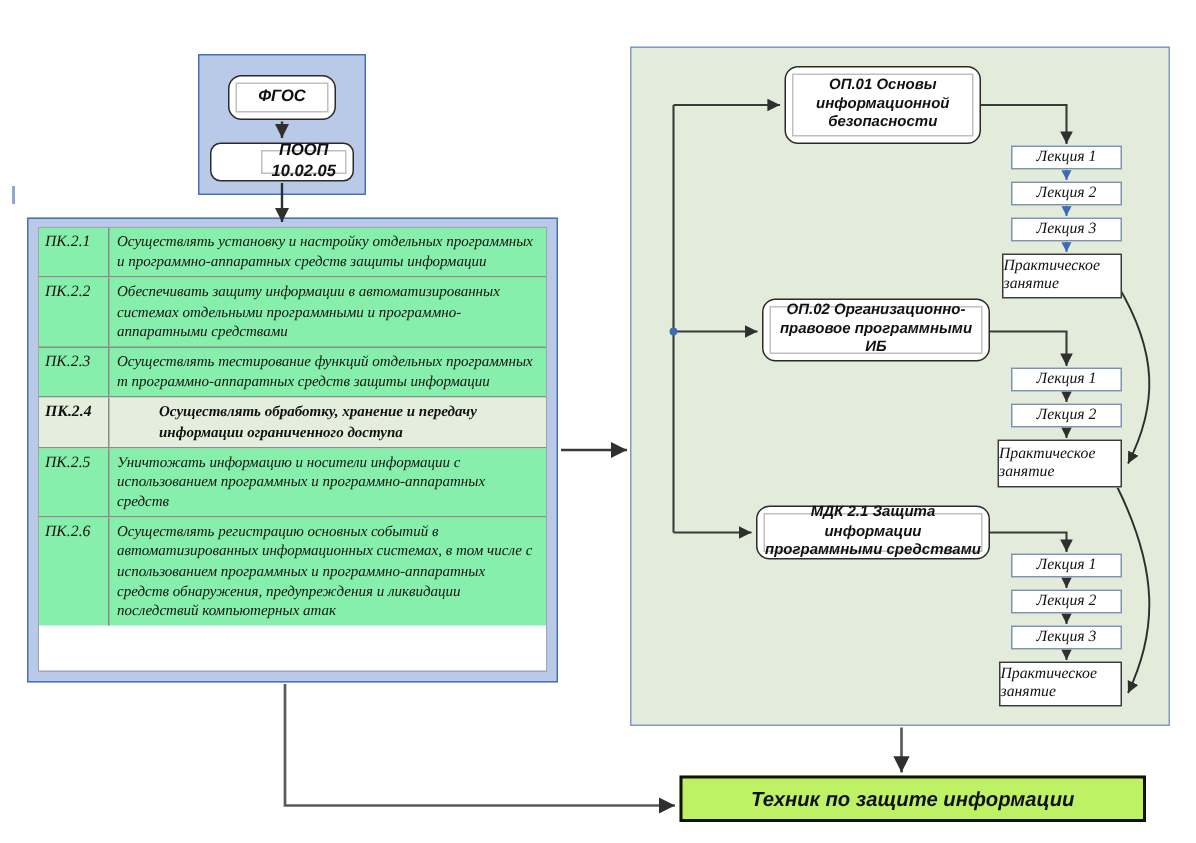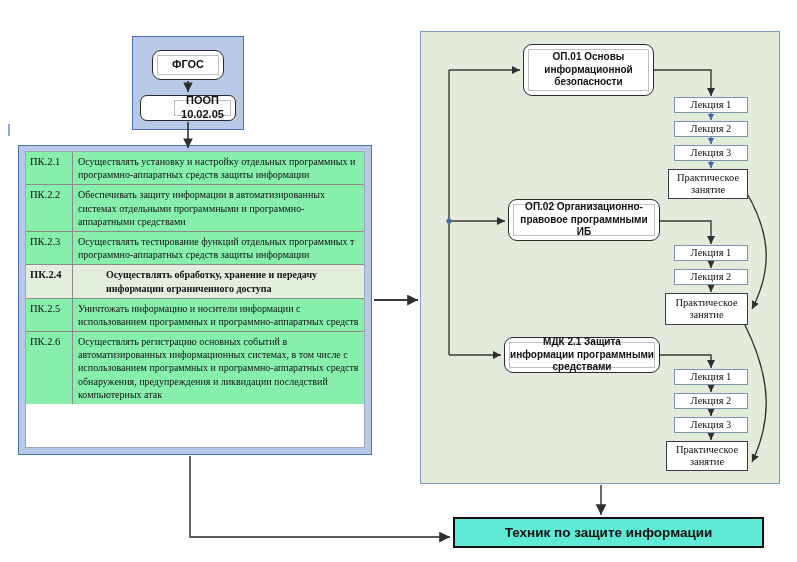--- a/index.html
+++ b/index.html
@@ -6,21 +6,21 @@
   html, body {
     margin: 0; padding: 0;
     background: #ffffff;
   }
   body {
     width: 797px; height: 562px;
     position: relative;
     font-family: "Liberation Sans", sans-serif;
     overflow: hidden;
   }
-  #canvas { position: absolute; inset: 0; }
+  #canvas { position: absolute; inset: 0; font-style: italic; }
 
   svg.wires { position: absolute; left: 0; top: 0; width: 797px; height: 562px; pointer-events: none; }
 
   
   .panel-blue-top {
     position: absolute;
     left: 132px; top: 36px; width: 112px; height: 94px;
     background: #b9cae8;
     border: 1.5px solid #4a71b8;
   }
@@ -70,36 +70,35 @@
 
   #box-mdk21 { left: 504px; top: 337px; width: 156px; height: 36px; }
   #box-mdk21 .inner { font-size: 10px; }
 
   
   .sbox {
     position: absolute;
     background: #ffffff;
     border: 1px solid #7d93b0;
     display: flex; align-items: center; justify-content: center;
-    text-align: center;
     font-family: "Liberation Serif", serif;
     font-size: 10.5px;
     color: #111;
     line-height: 1.15;
   }
   .sbox.practice {
     border: 1px solid #3a3a3a;
     font-size: 10.5px;
   }
 
   
   #box-result {
     position: absolute;
     left: 453px; top: 517px; width: 311px; height: 31px;
-    background: #5eead4;
+    background: #bef264;
     border: 2.2px solid #111;
     display: flex; align-items: center; justify-content: center;
     font-size: 13.5px; font-weight: bold; color: #111;
   }
 
   
   #pk-table {
     position: absolute;
     left: 25px; top: 151px; width: 340px; height: 297px;
     background: #ffffff;

